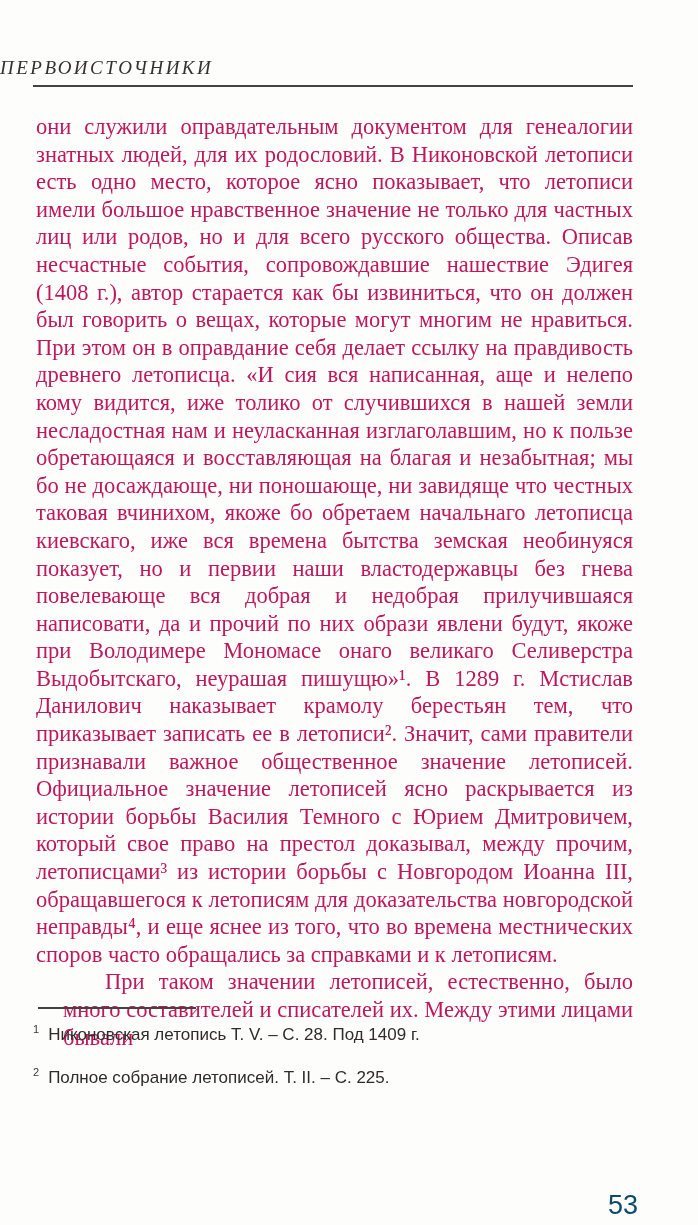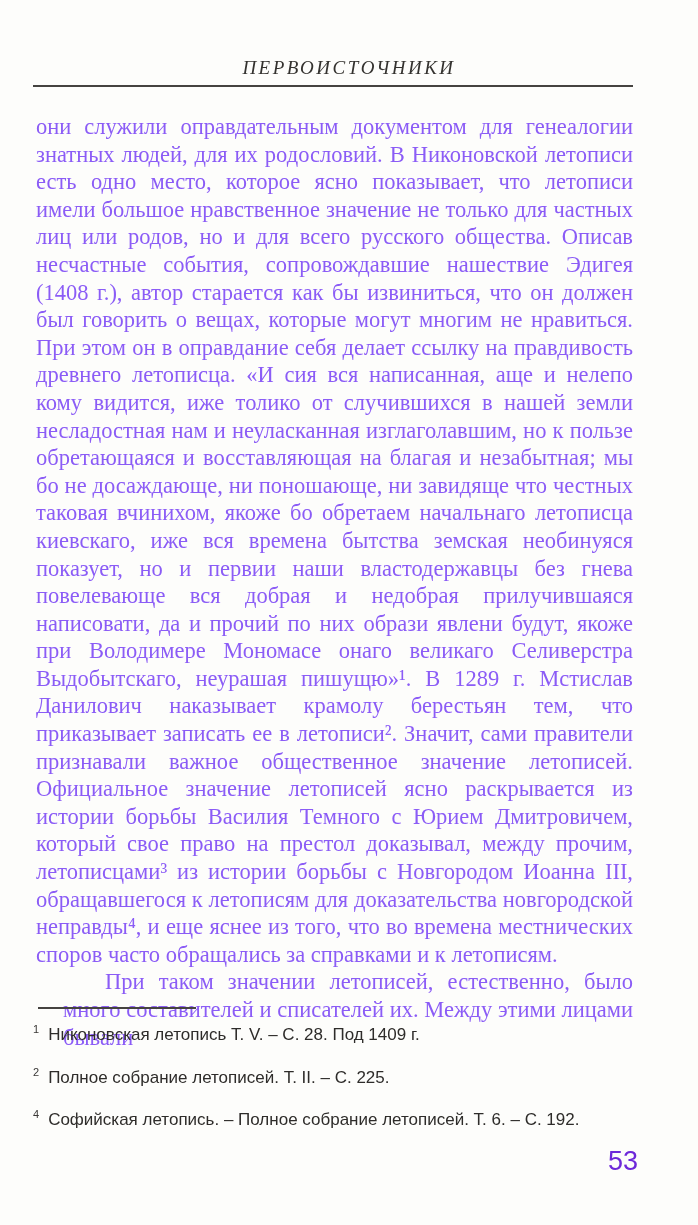--- a/index.html
+++ b/index.html
@@ -13,21 +13,21 @@
     height: 1225px;
     background: #fdfdfb;
     overflow: hidden;
     color: #2e2c2a;
   }
   .running-head {
     position: absolute;
     top: 57px;
     left: 0;
     width: 100%;
-    text-align: center;
+    text-align: left;
     font-family: "Liberation Serif", serif;
     font-style: italic;
     font-size: 19px;
     letter-spacing: 2.5px;
     color: #34322f;
   }
   .header-rule {
     position: absolute;
     top: 85px;
     left: 33px;
@@ -37,21 +37,21 @@
   }
   .body-text {
     position: absolute;
     top: 113px;
     left: 36px;
     width: 597px;
     font-family: "Liberation Serif", serif;
     font-size: 22.5px;
     line-height: 27.6px;
     text-align: justify;
-    color: #8b5cf6;
+    color: #be185d;
   }
   .body-text p {
     margin: 0;
     padding: 0;
   }
   .body-text p.indent {
     text-indent: 42px;
     margin-left: 27px;
   }
   .fn-rule {
@@ -76,25 +76,25 @@
     line-height: 24px;
   }
   .footnote sup {
     font-size: 11px;
     margin-right: 9px;
     margin-left: 3px;
     color: #3a3836;
   }
   .page-number {
     position: absolute;
-    top: 1146px;
+    top: 1190px;
     right: 60px;
     font-family: "Liberation Sans", sans-serif;
     font-size: 27px;
-    color: #6d28d9;
+    color: #0c4a6e;
   }
 </style>
 </head>
 <body>
 
 <div class="page">
 
   <div class="running-head">ПЕРВОИСТОЧНИКИ</div>
 
   <div class="header-rule"></div>
@@ -106,20 +106,17 @@
 
   <div class="fn-rule"></div>
 
   <section class="footnotes">
     <p class="footnote">
       <sup>1</sup><span>Никоновская летопись Т. V. – С. 28. Под 1409 г.</span>
     </p>
     <p class="footnote">
       <sup>2</sup><span>Полное собрание летописей. Т. II. – С. 225.</span>
     </p>
-    <p class="footnote">
-      <sup>4</sup><span>Софийская летопись. – Полное собрание летописей. Т. 6. – С. 192.</span>
-    </p>
   </section>
 
   <div class="page-number">53</div>
 
 </div>
 
 </body></html>

